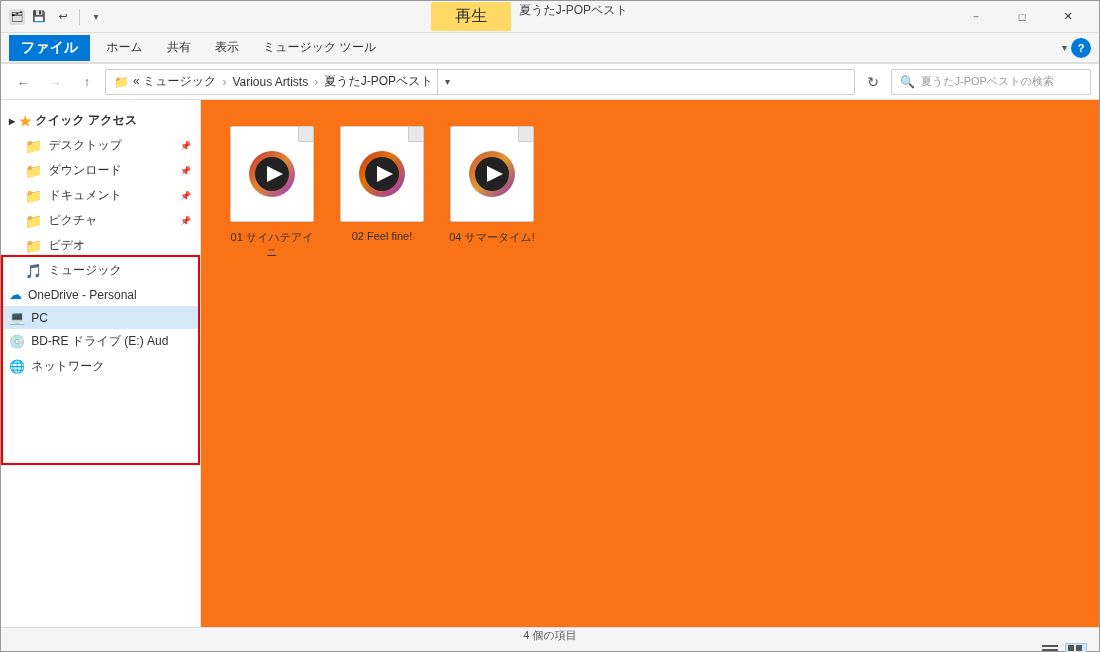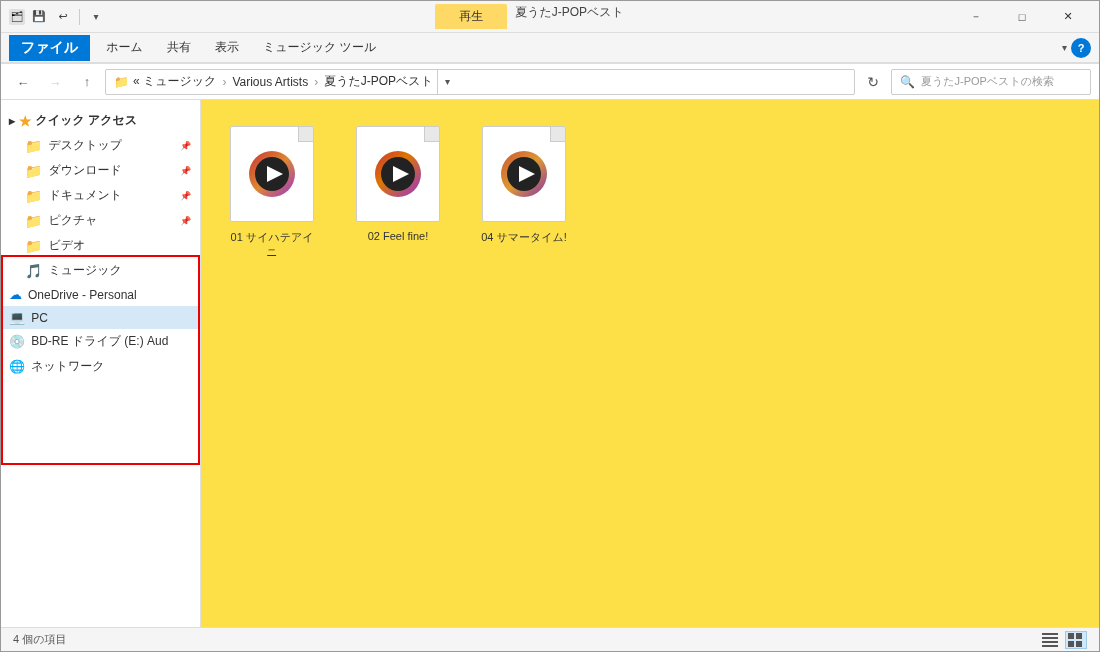--- a/index.html
+++ b/index.html
@@ -57,21 +57,21 @@
       margin: 0 2px;
     }
     .title-bar-center {
       flex: 1;
       display: flex;
       justify-content: center;
     }
     .title-tab {
       background: #ffd966;
       padding: 4px 24px;
-      font-size: 12px;
+      font-size: 16px;
       color: #333;
       border-radius: 2px 2px 0 0;
     }
     .title-text {
       font-size: 12px;
       color: #444;
       margin-left: 8px;
     }
     .window-controls {
       display: flex;
@@ -262,26 +262,25 @@
       width: 100%;
       height: 210px;
       border: 2px solid #e00;
       pointer-events: none;
       z-index: 10;
     }
 
     
     .file-area {
       flex: 1;
-      background: #fde047;
+      background: #f97316;
       padding: 16px;
       display: flex;
       flex-wrap: wrap;
       align-content: flex-start;
-      gap: 16px;
       overflow-y: auto;
     }
 
     
     .file-item {
       display: flex;
       flex-direction: column;
       align-items: center;
       width: 110px;
       cursor: pointer;
@@ -334,20 +333,21 @@
     
     .status-bar {
       height: 24px;
       background: #f5f5f5;
       border-top: 1px solid #ddd;
       display: flex;
       align-items: center;
       padding: 0 12px;
       font-size: 11px;
       color: #555;
+      flex-direction: column;
     }
     .status-right {
       margin-left: auto;
       display: flex;
       gap: 4px;
       align-items: center;
     }
     .view-btn {
       width: 22px; height: 18px;
       display: flex; align-items: center; justify-content: center;

